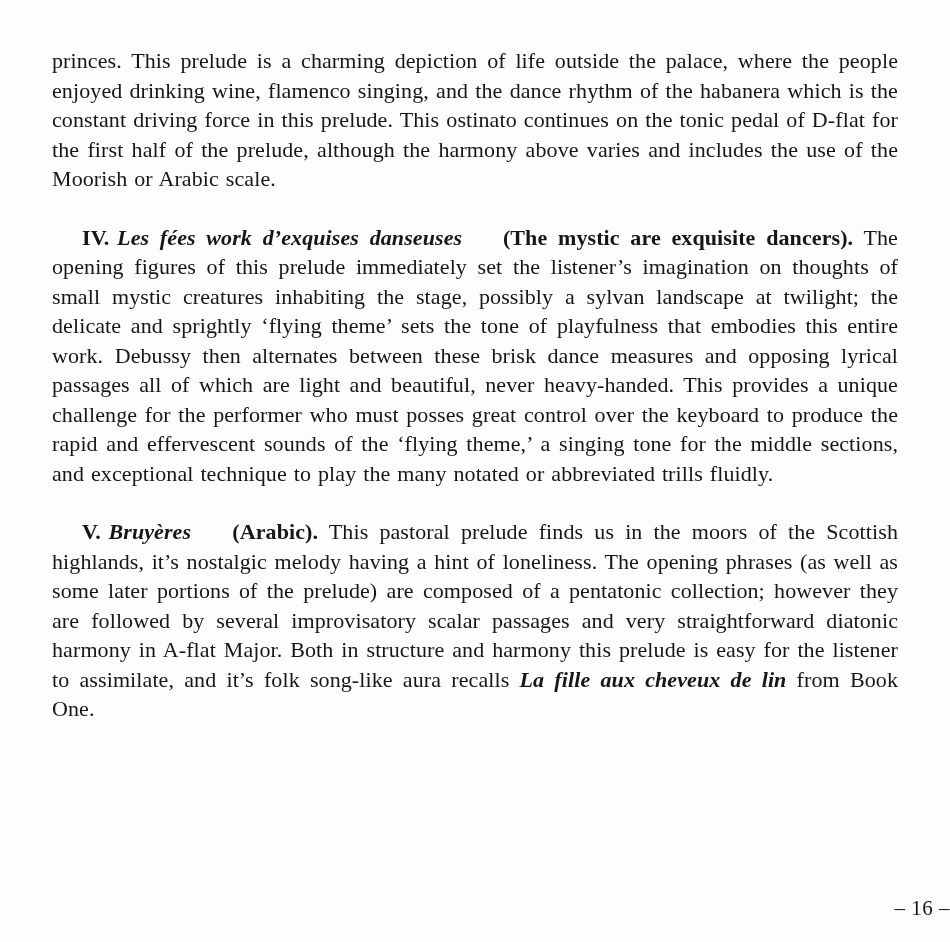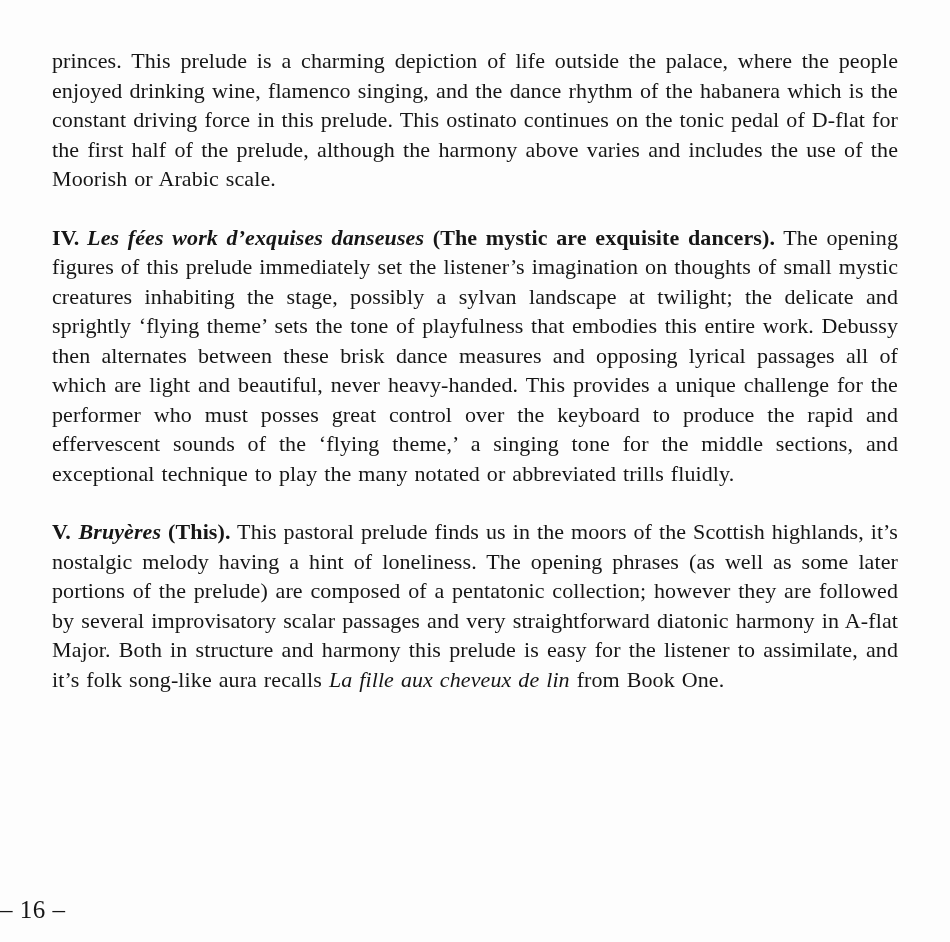--- a/index.html
+++ b/index.html
@@ -25,50 +25,50 @@
   .para {
     margin: 0 0 29px 0;
     font-size: 22px;
     line-height: 29.5px;
     text-align: justify;
     text-justify: inter-word;
     word-spacing: 0.06em;
     letter-spacing: 0.1px;
     hyphens: manual;
   }
-  .bold { font-weight: bold; }
+  .bold { font-weight: bold; margin-left: 30px; }
   .bold-italic { font-weight: bold; font-style: italic; }
-  .italic { font-style: italic; }
+  .italic { font-style: italic; font-weight: bold; }
   .section-numeral { margin-right: 0.35em; }
   .page-number {
     position: absolute;
     top: 896px;
     left: 0;
     width: 100%;
-    text-align: left;
-    font-size: 25px;
+    text-align: right;
+    font-size: 21px;
     letter-spacing: 0.5px;
     color: #161616;
   }
 </style>
 </head>
 <body>
 
 <div class="page">
 
   <div class="text-block">
 
     <p class="para"><span>princes.  This prelude is a charming depiction of life outside the palace, where the people enjoyed drinking wine, flamenco singing, and the dance rhythm of the habanera which is the constant driving force in this prelude.  This ostinato continues on the tonic pedal of D-flat for the first half of the prelude, although the harmony above varies and includes the use of the Moorish or Arabic scale.</span></p>
 
     <p class="para"><span class="bold section-numeral">IV.</span><span class="bold-italic">Les fées work d’exquises danseuses</span>
       <span class="bold">(The mystic are exquisite dancers).</span>
       <span>The opening figures of this prelude immediately set the listener’s imagination on thoughts of small mystic creatures inhabiting the stage, possibly a sylvan landscape at twilight;  the delicate and sprightly ‘flying theme’ sets the tone of playfulness that embodies this entire work.  Debussy then alternates between these brisk dance measures and opposing lyrical passages all of which are light and beautiful, never heavy-handed.  This provides a unique challenge for the performer who must posses great control over the keyboard to produce the rapid and effervescent sounds of the ‘flying theme,’ a singing tone for the middle sections, and exceptional technique to play the many notated or abbreviated trills fluidly.</span></p>
 
     <p class="para"><span class="bold section-numeral">V.</span><span class="bold-italic">Bruyères</span>
-      <span class="bold">(This).</span>
+      <span class="bold">(Arabic).</span>
       <span>This pastoral prelude finds us in the moors of the Scottish highlands, it’s nostalgic melody having a hint of loneliness.  The opening phrases (as well as some later portions of the prelude) are composed of a pentatonic collection;  however they are followed by several impro­visatory scalar passages and very straightforward diatonic harmony in A-flat Major.  Both in structure and harmony this prelude is easy for the listener to assimilate, and it’s folk song-like aura recalls</span>
       <span class="italic">La fille aux cheveux de lin</span>
       <span>from Book One.</span></p>
 
   </div>
 
   <div class="page-number">– 16 –</div>
 
 </div>
 

